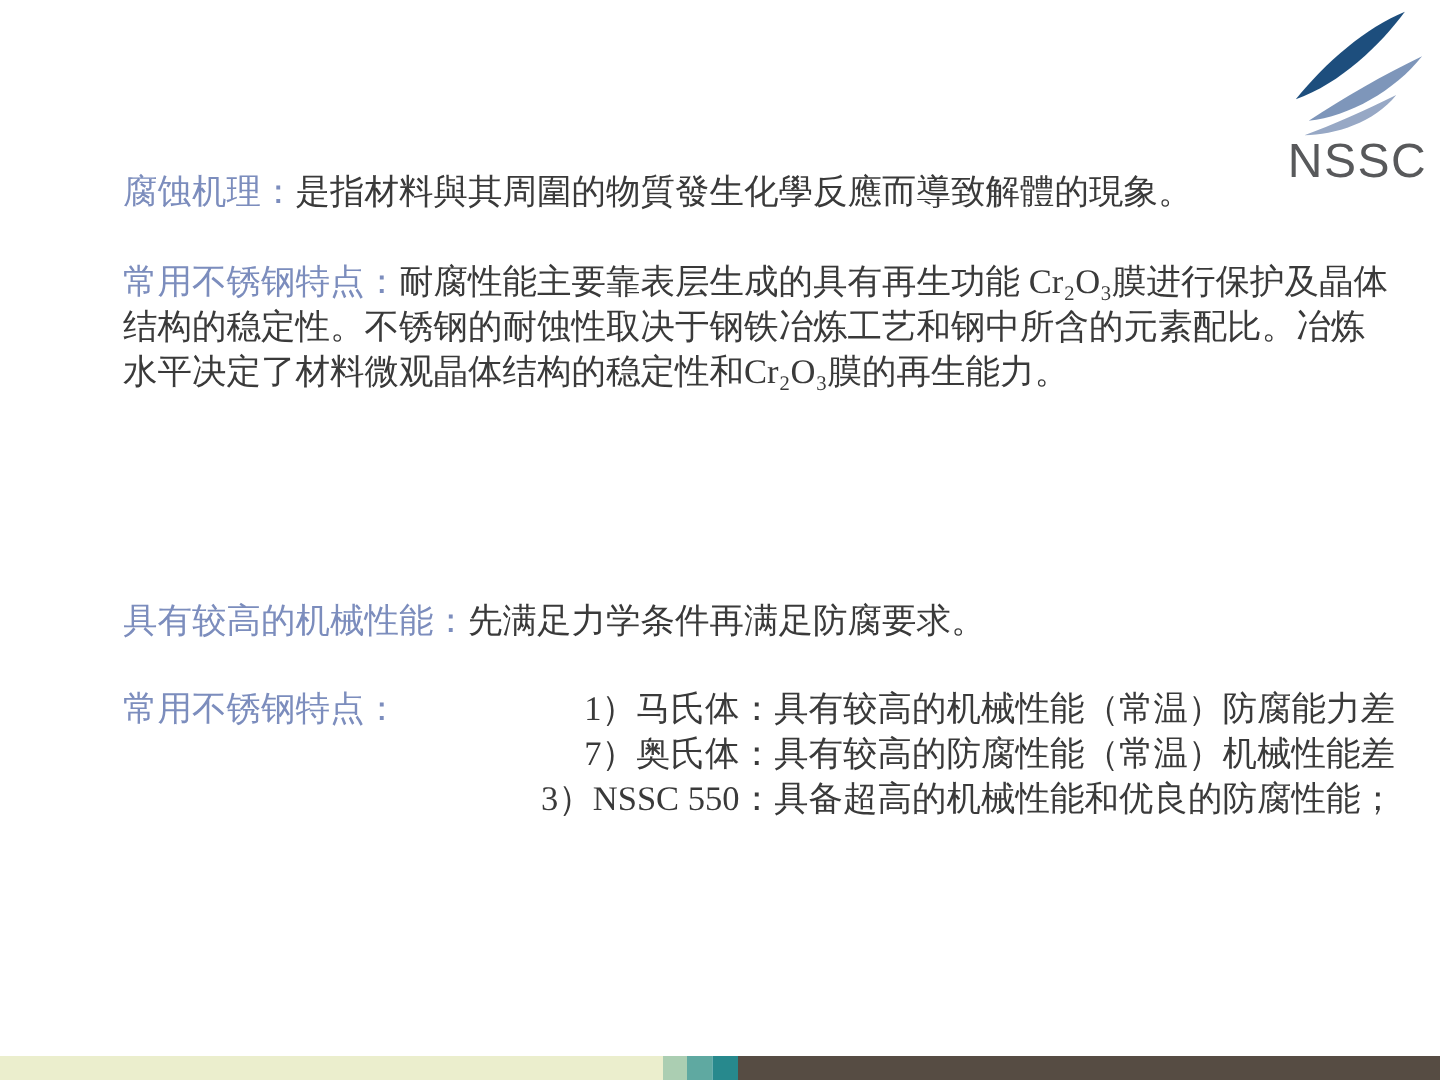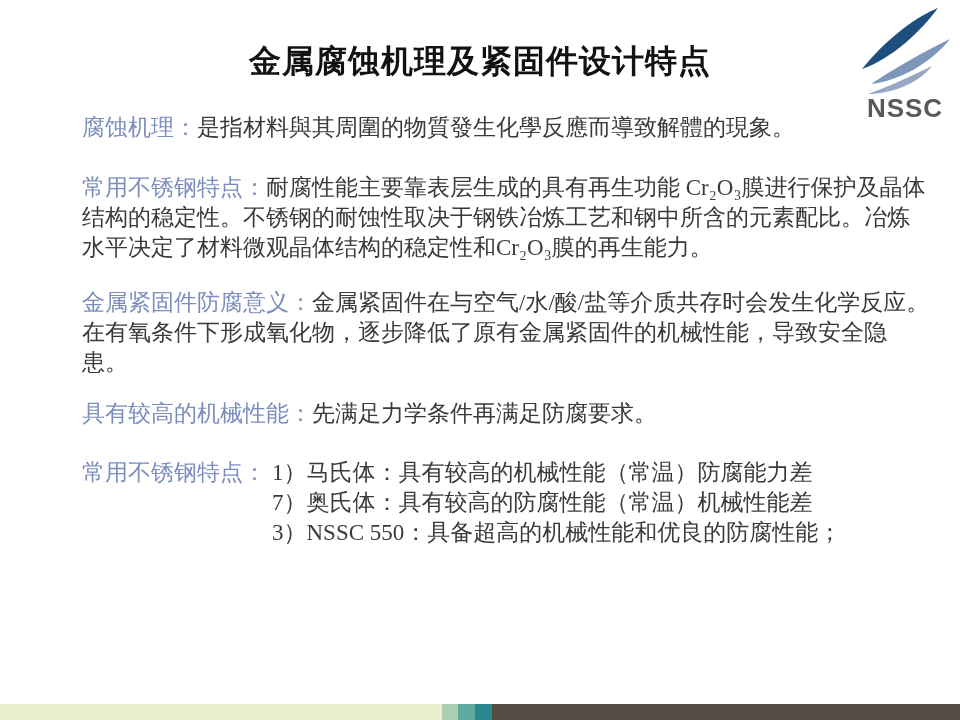--- a/index.html
+++ b/index.html
@@ -28,22 +28,22 @@
   }
   .logo {
     position: absolute;
     top: 5px; left: 853px;
     width: 104px; height: 118px;
     display: flex; flex-direction: column; align-items: center;
   }
   .logo svg { display: block; }
   .logo-text {
     font-family: "Liberation Sans", "DejaVu Sans", sans-serif;
-    font-weight: bold;
-    font-size: 26px;
+    font-weight: normal;
+    font-size: 32px;
     letter-spacing: 1px;
     color: var(--logo_text_gray, #58595B);
     margin-top: -2px;
     line-height: 1;
   }
   .para {
     position: absolute;
     left: 70px;
     width: 848px;
     margin: 12px;
@@ -59,56 +59,55 @@
     display: flex;
     align-items: flex-start;
   }
   .list-para .label {
     flex: 0 0 auto;
     margin-right: 6px;
     white-space: nowrap;
   }
   .list {
     flex: 1 1 auto;
+    text-align: right;
   }
   .list-item { line-height: 30px; }
   .footer-bar {
     position: absolute;
     left: 0; bottom: 0;
     width: 960px; height: 16px;
     display: flex;
   }
   .seg { height: 16px; }
   .seg-pale     { width: 442px; background: var(--footer_pale, #EBEECD); }
   .seg-sage     { width: 16px;  background: var(--footer_sage, #ABCEB2); }
   .seg-teal     { width: 17px;  background: var(--footer_teal, #5FA9A1); }
   .seg-darkteal { width: 17px;  background: var(--footer_dark_teal, #27898D); }
   .seg-brown    { flex: 1 1 auto; background: var(--footer_brown, #564C43); }
 </style>
 </head>
 <body>
 
 <div class="slide">
 
-  <h1 class="title">金属腐蚀机理及紧固件设计特点</h1>
 
   <div class="logo">
     <svg width="104" height="92" viewBox="0 0 104 92">
       <path d="M 9 64 C 30 38, 58 14, 85 3 C 68 26, 40 53, 9 64 Z" fill="#1D4E7D"></path>
       <path d="M 18 79 C 42 63, 70 47, 97 34 C 78 58, 46 76, 18 79 Z" fill="#7E96BA"></path>
       <path d="M 15 89 C 34 82, 57 72, 79 61 C 64 80, 36 89, 15 89 Z" fill="#97A8C5"></path>
     </svg>
     <div class="logo-text">NSSC</div>
   </div>
 
   <p class="para" style="top:101px"><span class="label">腐蚀机理：</span><span>是指材料與其周圍的物質發生化學反應而導致解體的現象。</span></p>
 
   <p class="para" style="top:161px"><span class="label">常用不锈钢特点：</span><span>耐腐性能主要靠表层生成的具有再生功能 Cr₂O₃膜进行保护及晶体结构的稳定性。不锈钢的耐蚀性取决于钢铁冶炼工艺和钢中所含的元素配比。冶炼水平决定了材料微观晶体结构的稳定性和Cr₂O₃膜的再生能力。</span></p>
 
-  <p class="para" style="top:276px"><span class="label">金属紧固件防腐意义：</span><span>金属紧固件在与空气/水/酸/盐等介质共存时会发生化学反应。在有氧条件下形成氧化物，逐步降低了原有金属紧固件的机械性能，导致安全隐患。</span></p>
 
   <p class="para" style="top:387px"><span class="label">具有较高的机械性能：</span><span>先满足力学条件再满足防腐要求。</span></p>
 
   <div class="para list-para" style="top:446px">
     <span class="label">常用不锈钢特点：</span>
     <div class="list">
       <div class="list-item">1）马氏体：具有较高的机械性能（常温）防腐能力差</div>
       <div class="list-item">7）奥氏体：具有较高的防腐性能（常温）机械性能差</div>
       <div class="list-item">3）NSSC 550：具备超高的机械性能和优良的防腐性能；</div>
     </div>

